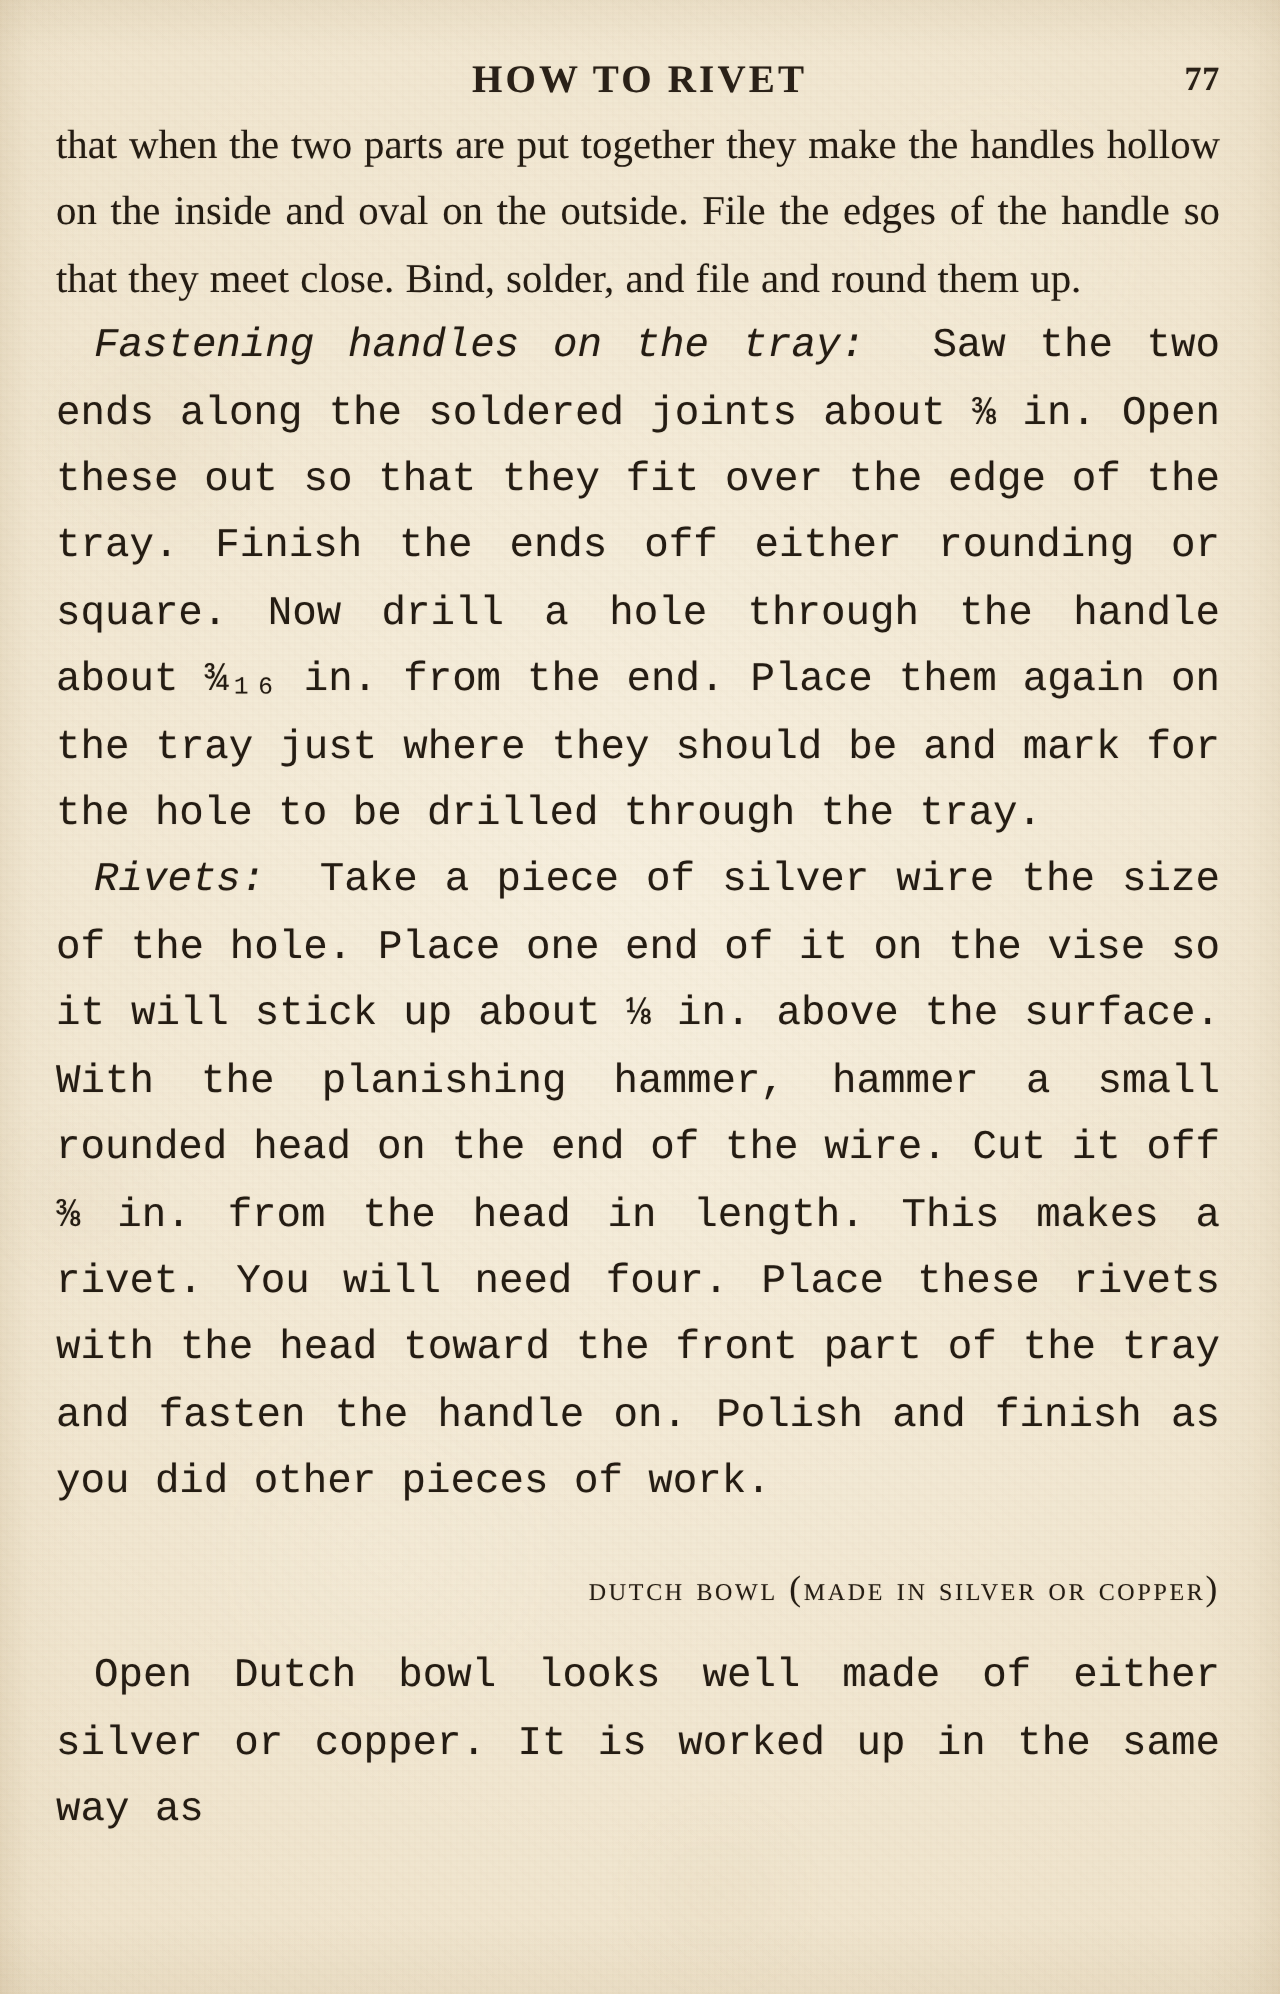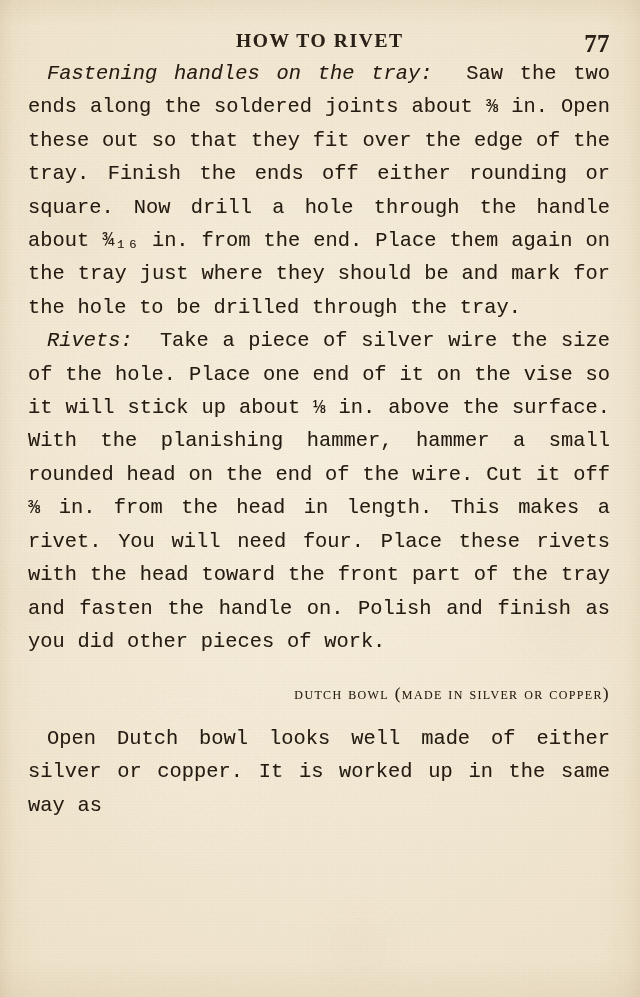--- a/index.html
+++ b/index.html
@@ -97,21 +97,21 @@
     color: #2a2118;
     text-indent: 1.6px;
     line-height: 1;
   }
   .runhead-folio {
     position: absolute;
     right: 30px;
     top: 31px;
     font-family: "Liberation Serif", "DejaVu Serif", serif;
     font-weight: 700;
-    font-size: 25px;
+    font-size: 17px;
     color: #2a2118;
     letter-spacing: 0.4px;
     line-height: 1;
   }
 
   
   .body {
     padding: 0 30px 0 28px;
   }
   p.para {
@@ -165,20 +165,23 @@
 
   <div class="content">
 
     <div class="runhead">
       <span class="runhead-title">HOW TO RIVET</span>
       <span class="runhead-folio">77</span>
     </div>
 
     <div class="body">
 
+      <p class="para first">
+        <span>that when the two parts are put together they make the handles hollow on the inside and oval on the outside.  File the edges of the handle so that they meet close.  Bind, solder, and file and round them up.</span>
+      </p>
 
       <p class="para indent">
         <span class="lead">Fastening handles on the tray:</span><span class="gap">  </span><span>Saw the two ends along the soldered joints about ⅜ in.  Open these out so that they fit over the edge of the tray.  Finish the ends off either rounding or square.  Now drill a hole through the handle about ¾₁₆ in. from the end.  Place them again on the tray just where they should be and mark for the hole to be drilled through the tray.</span>
       </p>
 
       <p class="para indent">
         <span class="lead">Rivets:</span><span class="gap">  </span><span>Take a piece of silver wire the size of the hole.  Place one end of it on the vise so it will stick up about ⅛ in. above the surface.  With the planishing hammer, hammer a small rounded head on the end of the wire.  Cut it off ⅜ in. from the head in length.  This makes a rivet.  You will need four.  Place these rivets with the head toward the front part of the tray and fasten the handle on.  Polish and finish as you did other pieces of work.</span>
       </p>
 
     </div>

